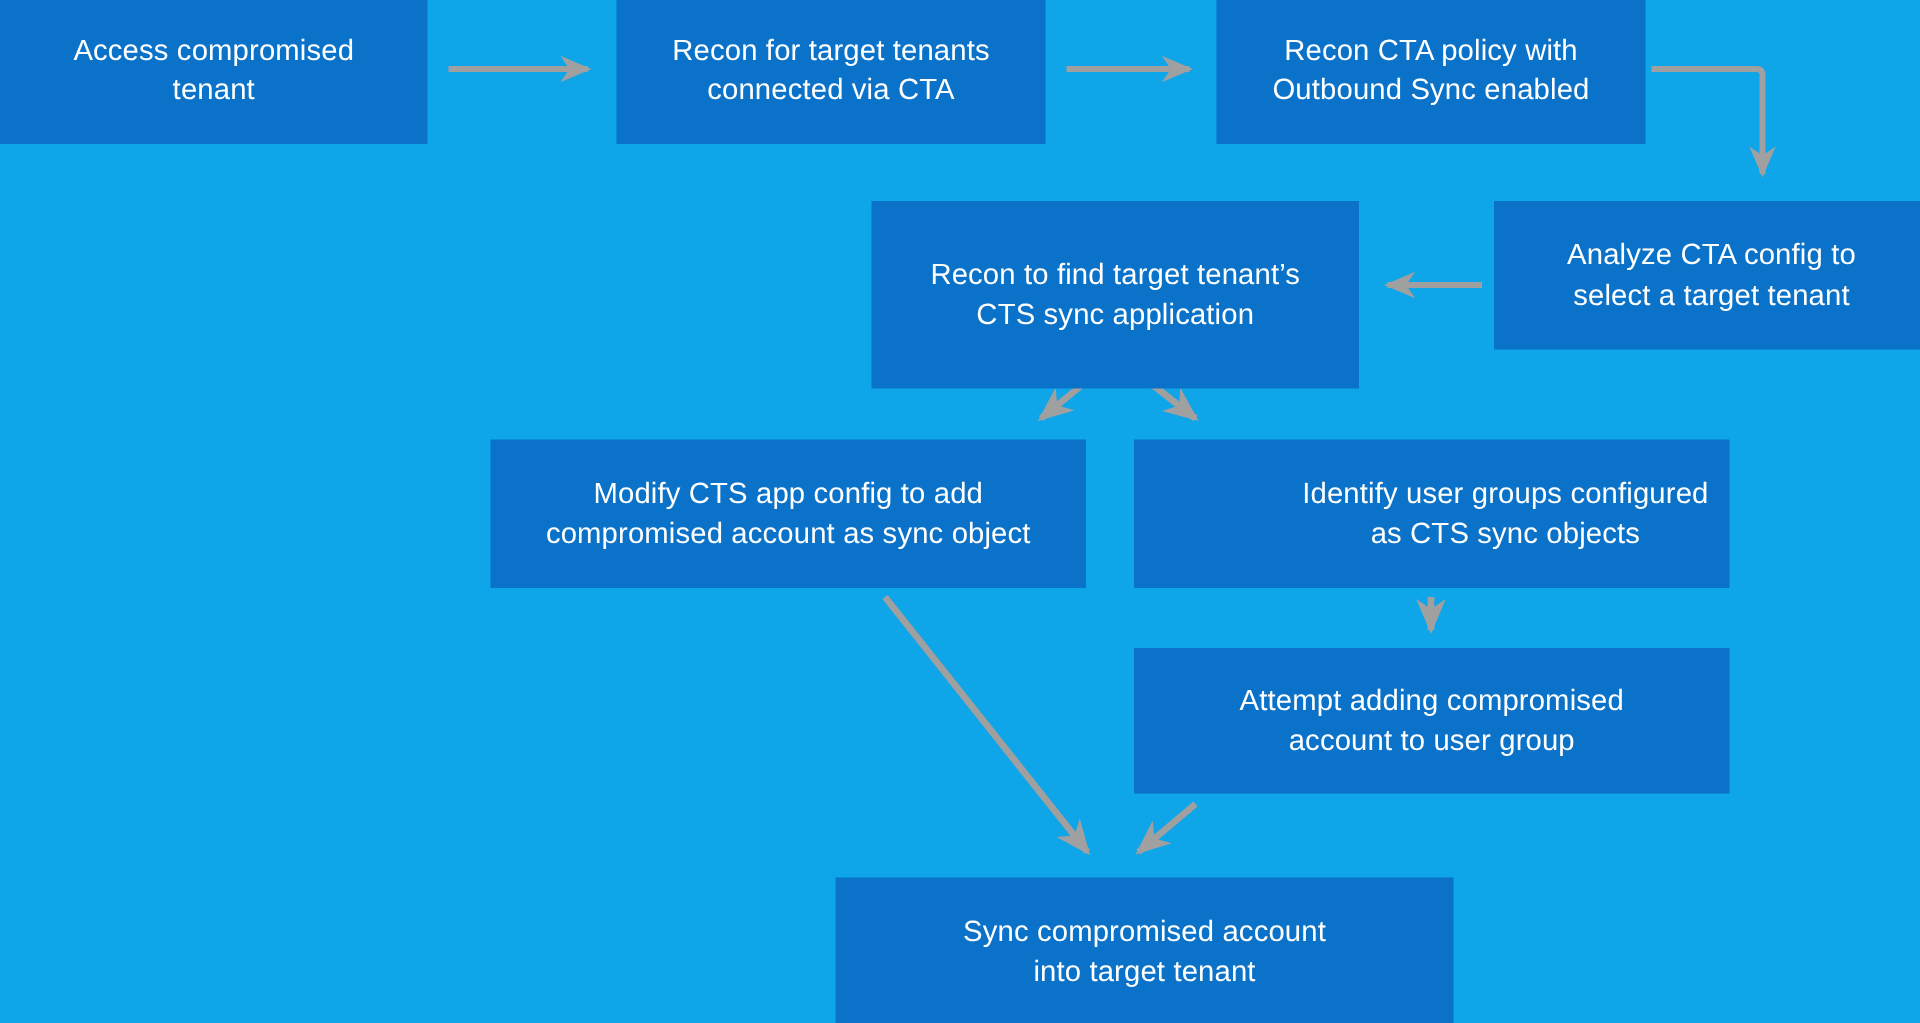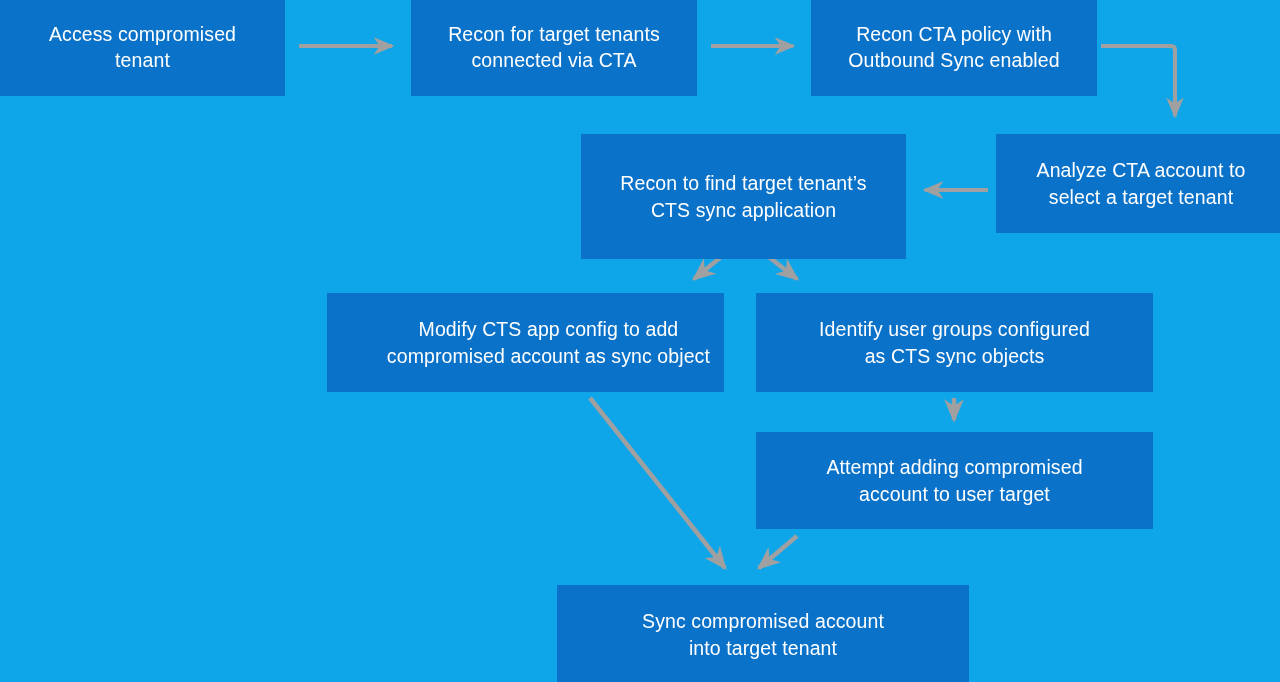--- a/index.html
+++ b/index.html
@@ -46,22 +46,22 @@
     white-space: pre-line;
   }
   
   #node-access-tenant      { left: 0px;    top: -2px;  width: 285px; height: 98px; }
   #node-recon-tenants      { left: 411px;  top: -2px;  width: 286px; height: 98px; }
   #node-find-cta-policy    { left: 811px;  top: -2px;  width: 286px; height: 98px; }
   
   #node-analyze-cta        { left: 996px;  top: 134px; width: 290px; height: 99px; }
   #node-recon-cts-app      { left: 581px;  top: 134px; width: 325px; height: 125px; }
   
-  #node-modify-cts-app     { left: 327px;  top: 293px; width: 397px; height: 99px; justify-content: flex-end; }
-  #node-identify-groups    { left: 756px;  top: 293px; width: 397px; height: 99px; }
+  #node-modify-cts-app     { left: 327px;  top: 293px; width: 397px; height: 99px; }
+  #node-identify-groups    { left: 756px;  top: 293px; width: 397px; height: 99px; justify-content: flex-end; }
   
   #node-attempt-adding     { left: 756px;  top: 432px; width: 397px; height: 97px; }
   
   #node-sync-account       { left: 557px;  top: 585px; width: 412px; height: 99px; }
 </style>
 </head>
 <body>
 
 <div id="diagram-root">
 
@@ -118,42 +118,42 @@
     <span>Recon for target tenants
 connected via CTA</span>
   </div>
 
   <div class="node" id="node-find-cta-policy">
     <span>Recon CTA policy with
 Outbound Sync enabled</span>
   </div>
 
   <div class="node" id="node-analyze-cta">
-    <span>Analyze CTA account to
+    <span>Analyze CTA config to
 select a target tenant</span>
   </div>
 
   <div class="node" id="node-recon-cts-app">
     <span>Recon to find target tenant’s
 CTS sync application</span>
   </div>
 
   <div class="node" id="node-modify-cts-app">
     <span>Modify CTS app config to add
 compromised account as sync object</span>
   </div>
 
   <div class="node" id="node-identify-groups">
     <span>Identify user groups configured
 as CTS sync objects</span>
   </div>
 
   <div class="node" id="node-attempt-adding">
     <span>Attempt adding compromised
-account to user target</span>
+account to user group</span>
   </div>
 
   <div class="node" id="node-sync-account">
     <span>Sync compromised account
 into target tenant</span>
   </div>
 
 </div>
 
 </body></html>

